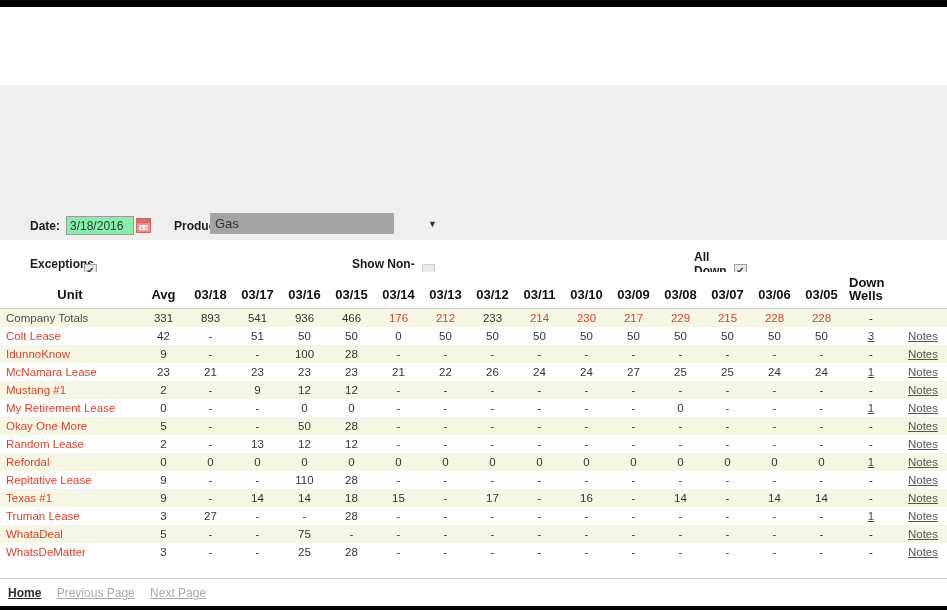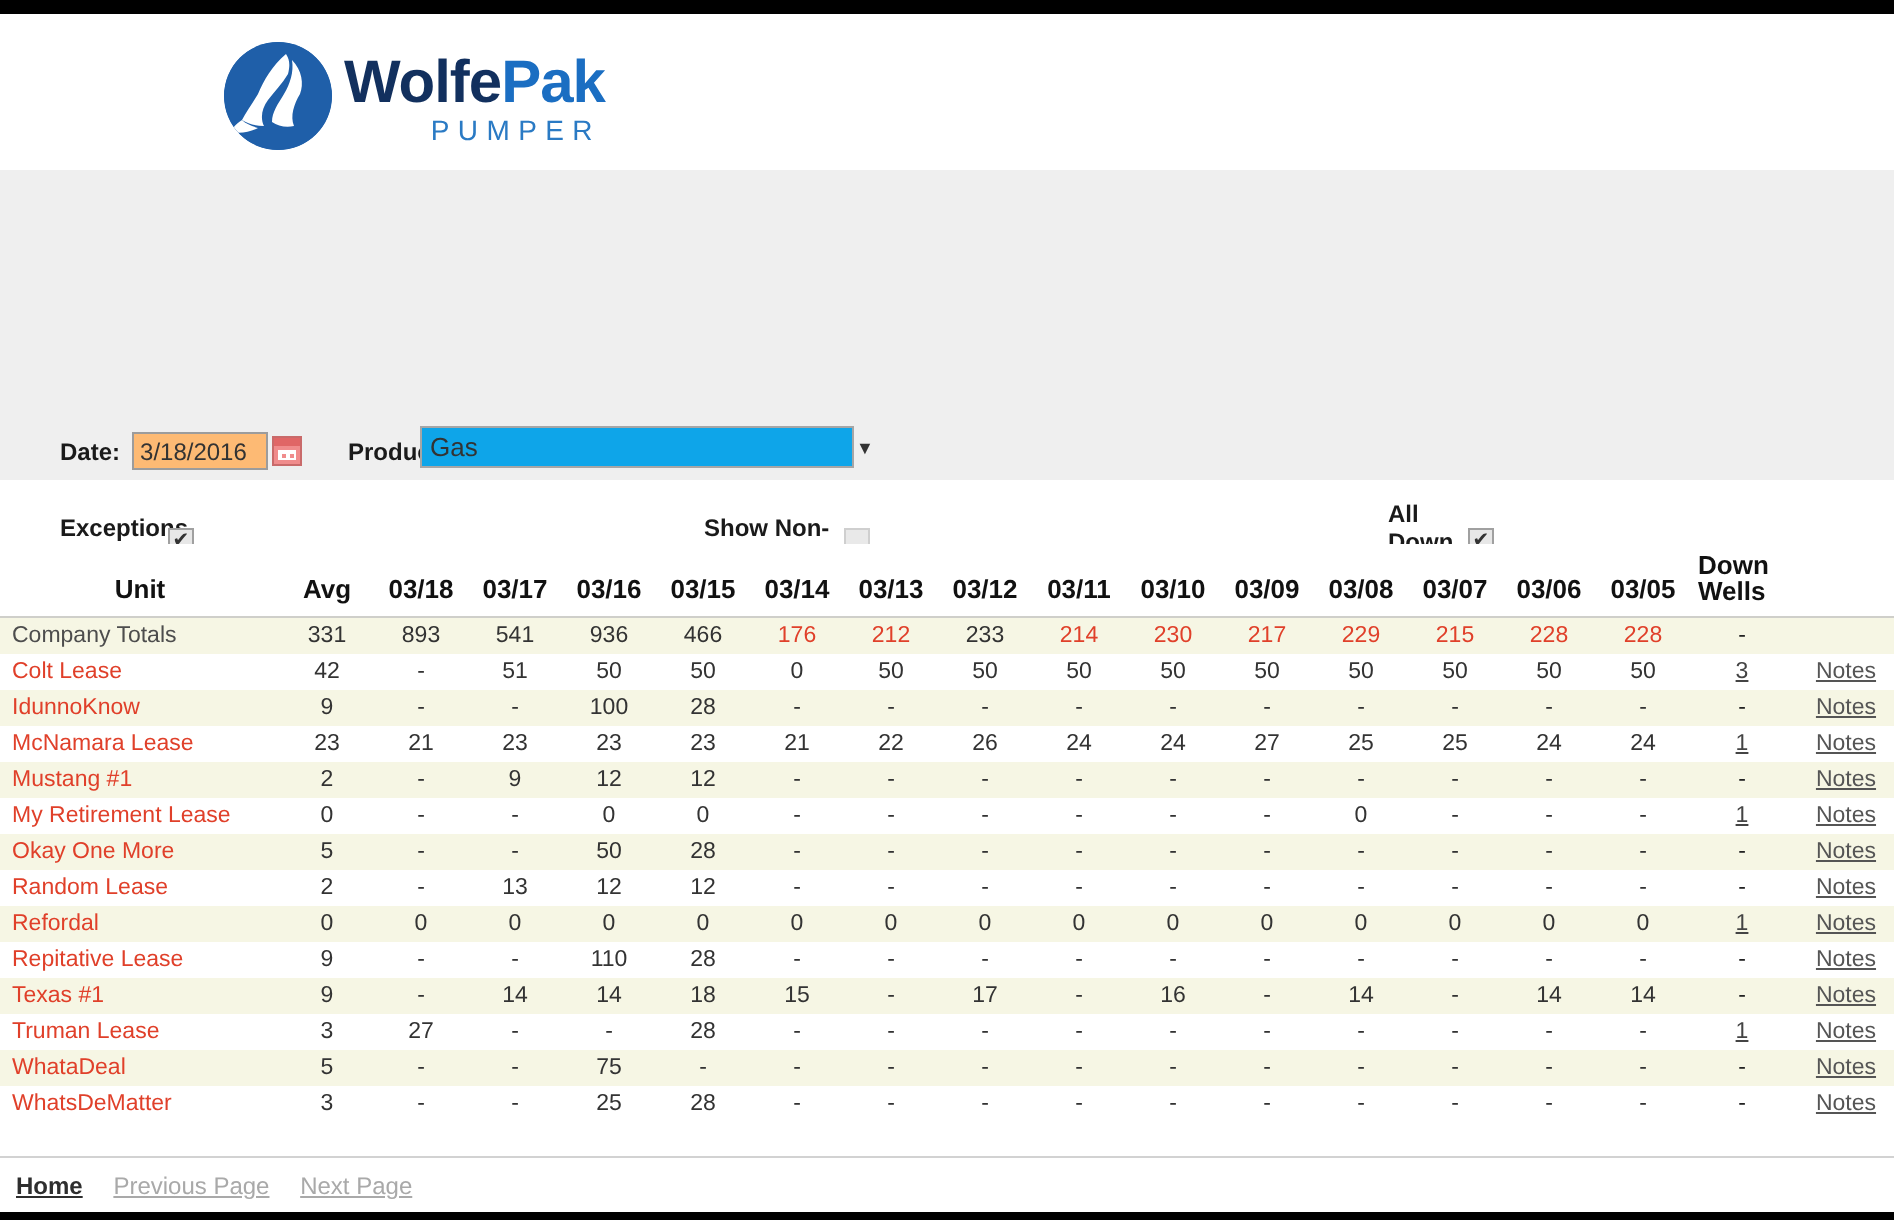--- a/index.html
+++ b/index.html
@@ -46,38 +46,38 @@
   .usermode .gap { display:inline-block; width: 14px; }
 
   
   .filters {
     background: #efefef; padding: 0; position: relative;
     height: 155px;
   }
   .f-label { font-weight: bold; font-size: 12px; color: #1a1a1a; margin-left: 22px; }
   .row-date { position:absolute; left: 8px; top: 131px; display:flex; align-items:center; }
   .date-input {
-    width: 68px; height: 19px; border: 1px solid #9c9c9c; background:#fdba74;
+    width: 68px; height: 19px; border: 1px solid #9c9c9c; background:#86efac;
     font-family: "Liberation Sans", sans-serif; font-size: 12px; color:#333;
     padding: 0 3px; margin-left: 6px; outline:none;
   }
   .cal-icon {
     width: 15px; height: 15px; margin-left: 2px; position: relative;
     background: #f08c8c; border: 1px solid #c96a6a; display:inline-block;
   }
   .cal-icon .bar { position:absolute; left:0; right:0; top:0; height:4px; background:#e06666; }
   .cal-icon .grid { position:absolute; left:2px; right:2px; top:6px; bottom:2px;
      background:
        repeating-linear-gradient(to right, #ffffff 0 2px, transparent 2px 4px),
        repeating-linear-gradient(to bottom, #ffffff 0 2px, transparent 2px 4px);
   }
   .product-label { position:absolute; left: 152px; top: 134px; text-align: center; }
   .product-select {
-    position:absolute; left: 210px; top: 128px; width: 217px; height: 21px;
-    border: 1px solid #a6a6a6; background:#0ea5e9; font-size:13px;
+    position:absolute; left: 210px; top: 128px; width: 184px; height: 21px;
+    border: 1px solid #a6a6a6; background:#a3a3a3; font-size:13px;
     font-family: "Liberation Sans", sans-serif; color:#333; padding-left:4px;
     appearance:none; -webkit-appearance:none; outline:none;
   }
   .sel-arrow { position:absolute; pointer-events:none; font-size:9px; color:#333; }
 
   .exc-label { position:absolute; left: 8px; top: 172px; width: 70px; line-height: 14px; }
   .chk {
     width: 13px; height: 13px; border: 1px solid #a0a0a0; background: #e7e7e7;
     display:inline-block; position:absolute; font-size:10px; color:#333;
     text-align:center; line-height:12px;
@@ -154,34 +154,20 @@
   .footer a.home { color: #2e2e2e; font-weight:600; }
   .footer a.dim { color: #a9a9a9; }
   .bottombar { position:absolute; left:0; top: 606px; width:947px; height:4px; background:#000;}
 </style>
 </head>
 <body>
 
 <div class="topbar"></div>
 
 <div class="header">
-  <div class="logo-wrap">
-    <div class="logo-mark">
-      <svg width="54" height="54" viewBox="0 0 54 54" aria-hidden="true">
-        <circle cx="27" cy="27" r="27" fill="#1f5fa9"></circle>
-        <path d="M31 6 C24 12 20 19 17 26 C14 31 11 35 9 39 C12 41 16 42 20 42 C18 38 19 33 22 29 C25 25 29 21 32 16 C33 12 33 9 31 6 Z" fill="#ffffff"></path>
-        <path d="M34 9 C35 15 33 21 30 26 C27 31 24 35 24 40 C27 42 31 43 35 42 C33 37 35 31 38 26 C40 21 39 14 34 9 Z" fill="#ffffff"></path>
-        <path d="M9 39 C6 41 4 43 4 45 C8 46 13 45 17 43 C14 42 11 41 9 39 Z" fill="#ffffff"></path>
-      </svg>
-    </div>
-    <div class="logo-text">
-      <div class="logo-word"><span class="lw-a">Wolfe</span><span class="lw-b">Pak</span></div>
-      <div class="logo-sub">PUMPER</div>
-    </div>
-  </div>
 </div>
 
 <div class="filters">
 
   <div class="row-date">
     <span class="f-label">Date:</span>
     <input class="date-input" type="text" value="3/18/2016" style="">
     <span class="cal-icon">
         <span class="bar"></span>
         <span class="grid"></span>

